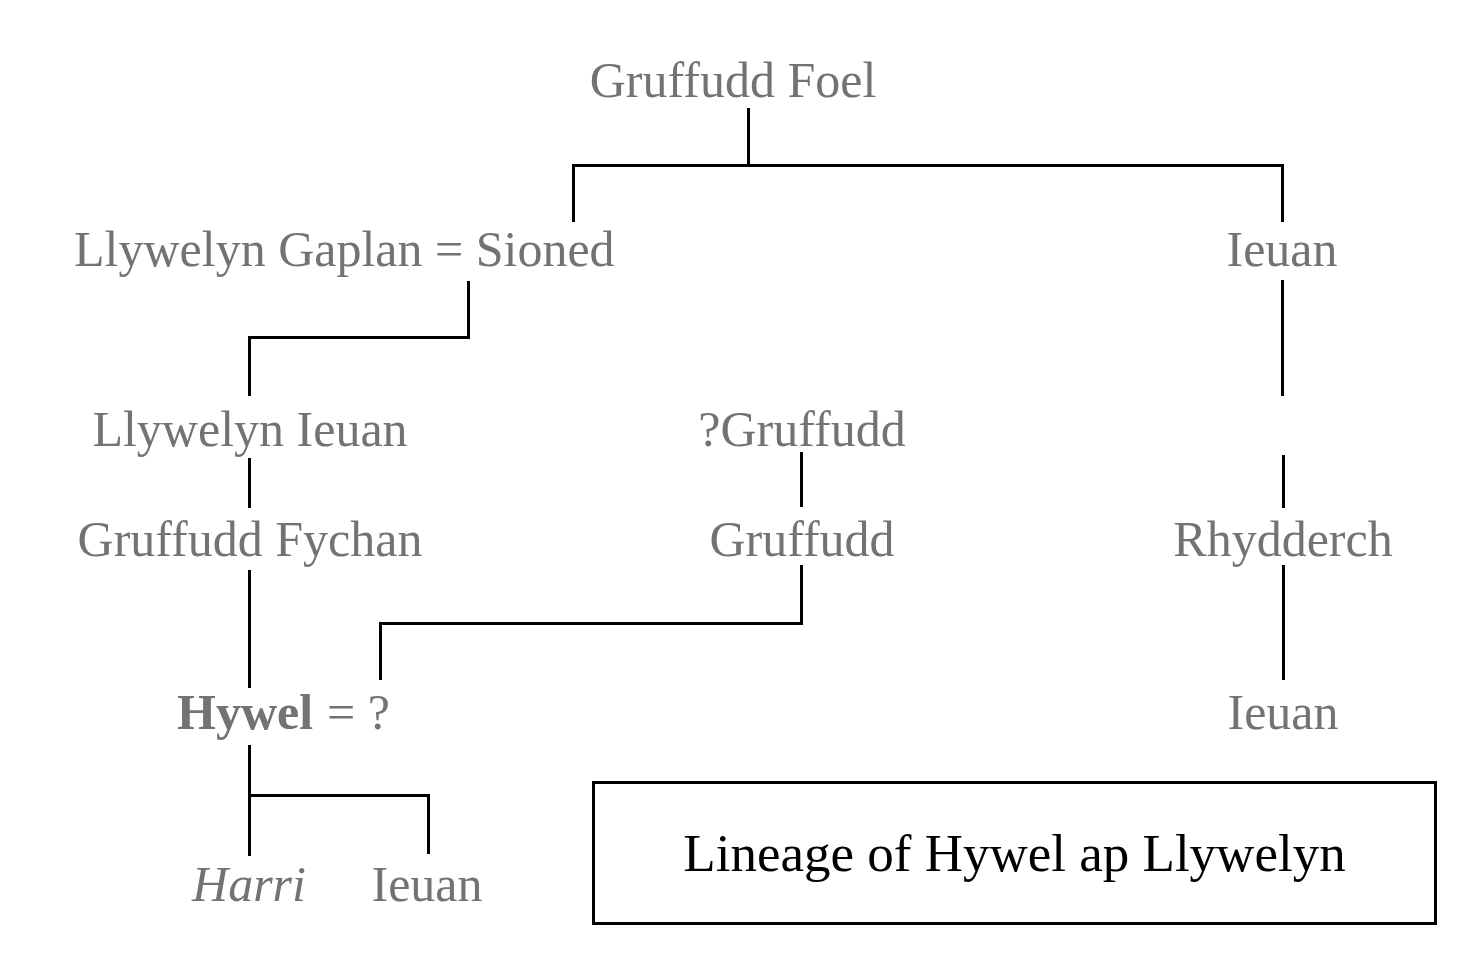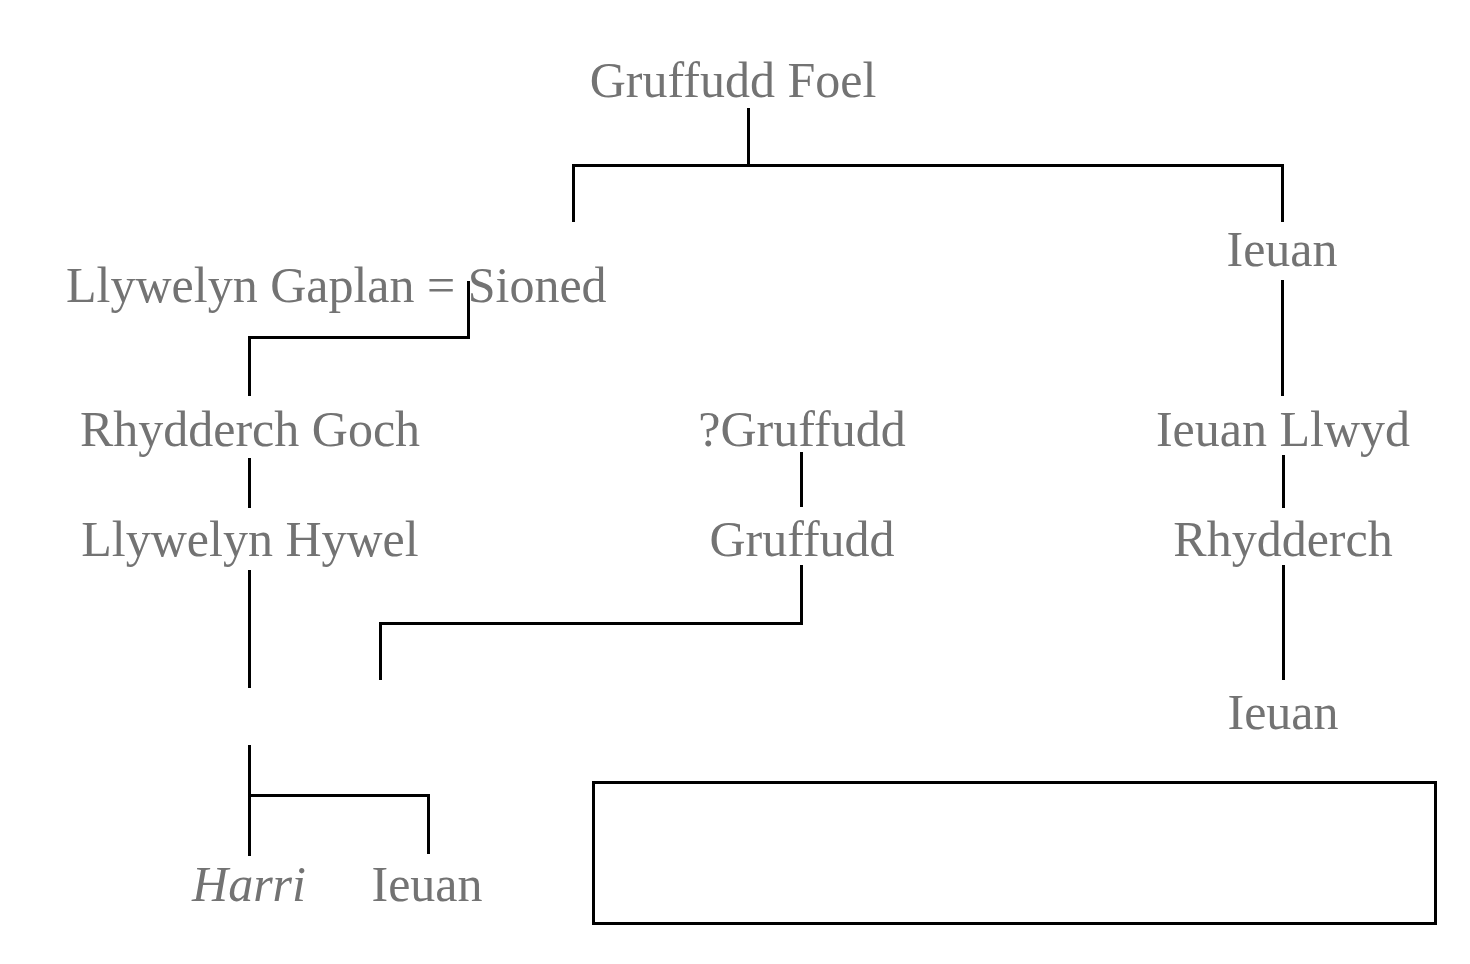--- a/index.html
+++ b/index.html
@@ -60,55 +60,58 @@
 
 <div id="stage">
 
   <div class="node center" style="left:733px; top:53px;">Gruffudd Foel</div>
 
   <div class="v" style="left:747px; top:108px; height:58px;"></div>
   <div class="h" style="left:572px; top:164px; width:712px;"></div>
   <div class="v" style="left:572px; top:164px; height:58px;"></div>
   <div class="v" style="left:1281px; top:164px; height:58px;"></div>
 
-  <div class="node" style="left:66px; top:222px;margin-top:36px;">Llywelyn Gaplan = Sioned</div>
+  <div class="node" style="left:74px; top:222px;">Llywelyn Gaplan = Sioned</div>
   <div class="node center" style="left:1282px; top:222px;">Ieuan</div>
 
   <div class="v" style="left:467px; top:281px; height:58px;"></div>
   <div class="h" style="left:248px; top:336px; width:222px;"></div>
   <div class="v" style="left:248px; top:336px; height:60px;"></div>
 
   <div class="v" style="left:1281px; top:280px; height:116px;"></div>
 
-  <div class="node center" style="left:250px; top:402px;">Rhydderch Goch</div>
+  <div class="node center" style="left:250px; top:402px;">Llywelyn Ieuan</div>
   <div class="node center" style="left:802px; top:402px;">?Gruffudd</div>
-  <div class="node center" style="left:1283px; top:402px;">Ieuan Llwyd</div>
 
   <div class="v" style="left:248px; top:458px; height:50px;"></div>
   <div class="v" style="left:800px; top:452px; height:55px;"></div>
   <div class="v" style="left:1282px; top:455px; height:53px;"></div>
 
-  <div class="node center" style="left:250px; top:512px;">Llywelyn Hywel</div>
+  <div class="node center" style="left:250px; top:512px;">Gruffudd Fychan</div>
   <div class="node center" style="left:802px; top:512px;text-align:center;">Gruffudd</div>
   <div class="node center" style="left:1283px; top:512px;">Rhydderch</div>
 
   <div class="v" style="left:248px; top:570px; height:118px;"></div>
 
   <div class="v" style="left:800px; top:565px; height:60px;"></div>
   <div class="h" style="left:379px; top:622px; width:424px;"></div>
   <div class="v" style="left:379px; top:622px; height:58px;"></div>
 
   <div class="v" style="left:1282px; top:565px; height:115px;"></div>
 
+  <div class="node" style="left:177px; top:685px;">
+    <span class="bold">Hywel</span><span class="spouse-suffix">= ?</span>
+  </div>
   <div class="node center" style="left:1283px; top:685px;">Ieuan</div>
 
   <div class="v" style="left:248px; top:745px; height:52px;"></div>
   <div class="h" style="left:248px; top:794px; width:182px;"></div>
   <div class="v" style="left:248px; top:794px; height:62px;"></div>
   <div class="v" style="left:427px; top:794px; height:60px;"></div>
 
   <div class="node center" style="left:249px; top:857px;font-style:italic;">Harri</div>
   <div class="node center" style="left:427px; top:857px;">Ieuan</div>
 
   <div id="caption-box">
+    <div class="caption-line">Lineage of Hywel ap Llywelyn</div>
   </div>
 
 </div>
 
 </body></html>

